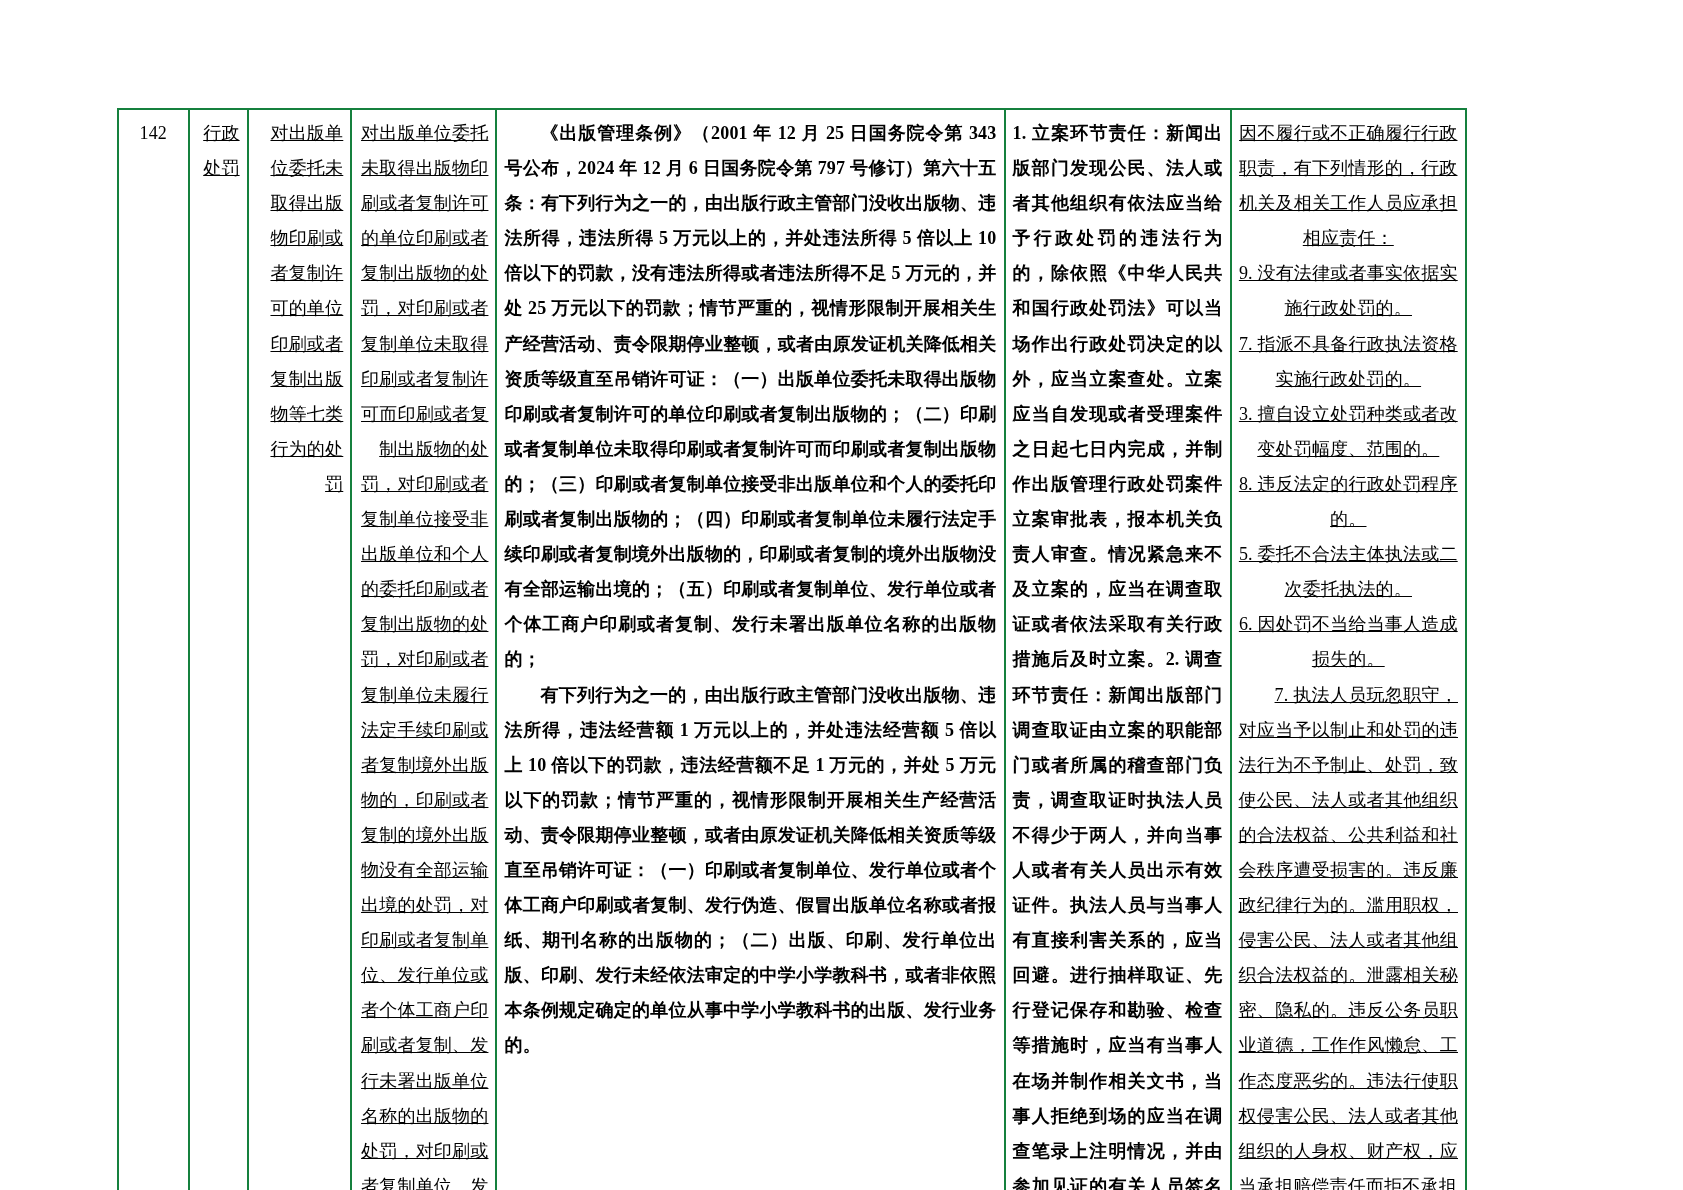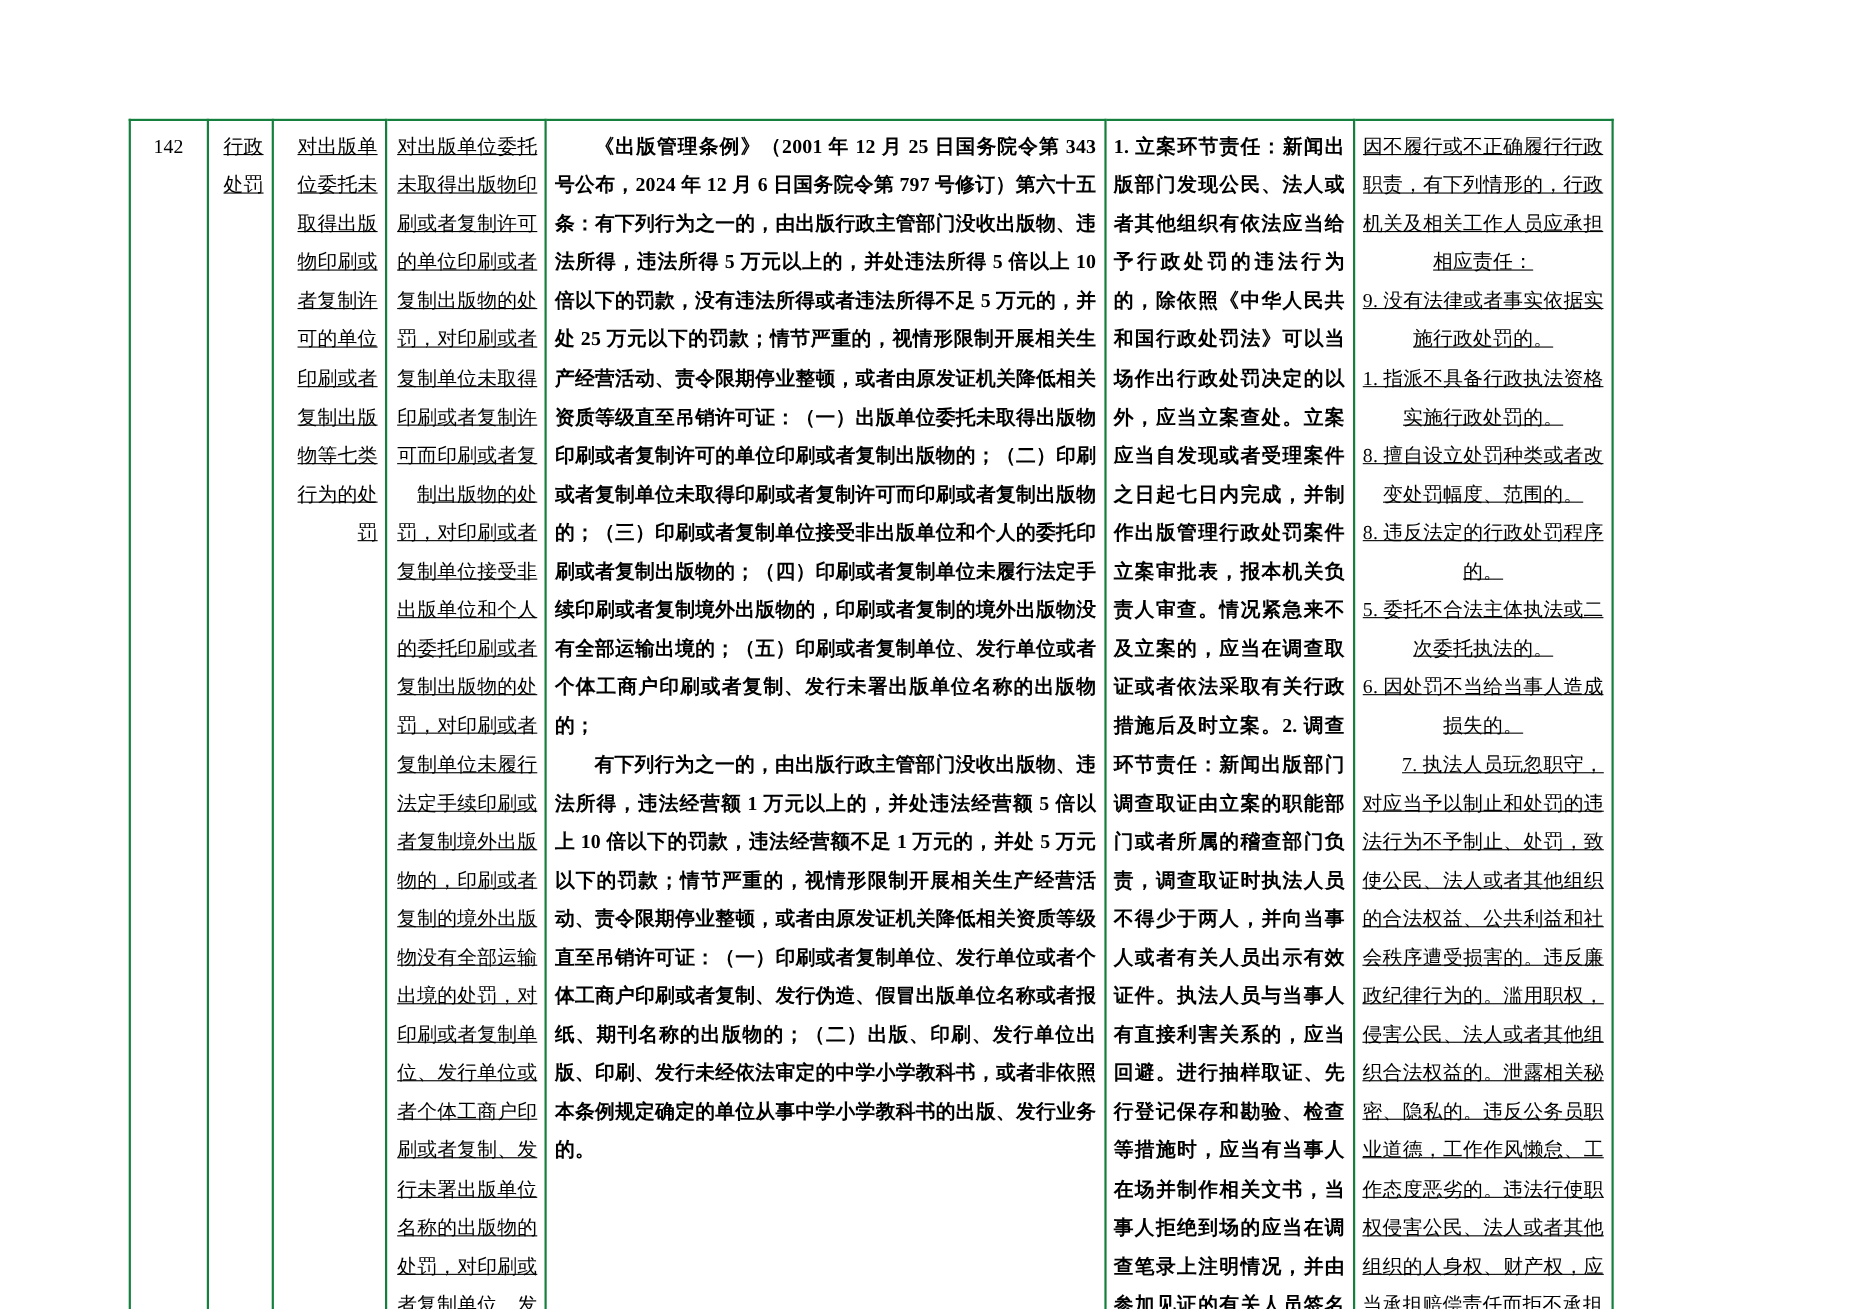--- a/index.html
+++ b/index.html
@@ -115,22 +115,22 @@
         <td class="cell-just vmid">
           <p class="indent">《出版管理条例》（2001 年 12 月 25 日国务院令第 343 号公布，2024 年 12 月 6 日国务院令第 797 号修订）第六十五条：有下列行为之一的，由出版行政主管部门没收出版物、违法所得，违法所得 5 万元以上的，并处违法所得 5 倍以上 10 倍以下的罚款，没有违法所得或者违法所得不足 5 万元的，并处 25 万元以下的罚款；情节严重的，视情形限制开展相关生产经营活动、责令限期停业整顿，或者由原发证机关降低相关资质等级直至吊销许可证：（一）出版单位委托未取得出版物印刷或者复制许可的单位印刷或者复制出版物的；（二）印刷或者复制单位未取得印刷或者复制许可而印刷或者复制出版物的；（三）印刷或者复制单位接受非出版单位和个人的委托印刷或者复制出版物的；（四）印刷或者复制单位未履行法定手续印刷或者复制境外出版物的，印刷或者复制的境外出版物没有全部运输出境的；（五）印刷或者复制单位、发行单位或者个体工商户印刷或者复制、发行未署出版单位名称的出版物的；</p>
           <p class="indent">有下列行为之一的，由出版行政主管部门没收出版物、违法所得，违法经营额 1 万元以上的，并处违法经营额 5 倍以上 10 倍以下的罚款，违法经营额不足 1 万元的，并处 5 万元以下的罚款；情节严重的，视情形限制开展相关生产经营活动、责令限期停业整顿，或者由原发证机关降低相关资质等级直至吊销许可证：（一）印刷或者复制单位、发行单位或者个体工商户印刷或者复制、发行伪造、假冒出版单位名称或者报纸、期刊名称的出版物的；（二）出版、印刷、发行单位出版、印刷、发行未经依法审定的中学小学教科书，或者非依照本条例规定确定的单位从事中学小学教科书的出版、发行业务的。</p>
         </td>
         <td class="cell-just resp-cell">
           <p>1. 立案环节责任：新闻出版部门发现公民、法人或者其他组织有依法应当给予行政处罚的违法行为的，除依照《中华人民共和国行政处罚法》可以当场作出行政处罚决定的以外，应当立案查处。立案应当自发现或者受理案件之日起七日内完成，并制作出版管理行政处罚案件立案审批表，报本机关负责人审查。情况紧急来不及立案的，应当在调查取证或者依法采取有关行政措施后及时立案。2. 调查环节责任：新闻出版部门调查取证由立案的职能部门或者所属的稽查部门负责，调查取证时执法人员不得少于两人，并向当事人或者有关人员出示有效证件。执法人员与当事人有直接利害关系的，应当回避。进行抽样取证、先行登记保存和勘验、检查等措施时，应当有当事人在场并制作相关文书，当事人拒绝到场的应当在调查笔录上注明情况，并由参加见证的有关人员签名或者盖章。3. 审查环节责任：新闻出版部门部门负责人应当对违法行为的事实、性质、情节、社会危害程度、办案程</p>
         </td>
         <td class="liab-cell">
           <p class="center">因不履行或不正确履行行政职责，有下列情形的，行政机关及相关工作人员应承担相应责任：</p>
           <p class="center">9. 没有法律或者事实依据实施行政处罚的。</p>
-          <p class="center">1. 指派不具备行政执法资格实施行政处罚的。</p>
-          <p class="center">8. 擅自设立处罚种类或者改变处罚幅度、范围的。</p>
+          <p class="center">7. 指派不具备行政执法资格实施行政处罚的。</p>
+          <p class="center">3. 擅自设立处罚种类或者改变处罚幅度、范围的。</p>
           <p class="center">8. 违反法定的行政处罚程序的。</p>
           <p class="center">5. 委托不合法主体执法或二次委托执法的。</p>
           <p class="center">6. 因处罚不当给当事人造成损失的。</p>
           <p class="indent">7. 执法人员玩忽职守，对应当予以制止和处罚的违法行为不予制止、处罚，致使公民、法人或者其他组织的合法权益、公共利益和社会秩序遭受损害的。违反廉政纪律行为的。滥用职权，侵害公民、法人或者其他组织合法权益的。泄露相关秘密、隐私的。违反公务员职业道德，工作作风懒怠、工作态度恶劣的。违法行使职权侵害公民、法人或者其他组织的人身权、财产权，应当承担赔偿责任而拒不承担</p>
         </td>
       </tr>
     </tbody>
   </table>
 
 

